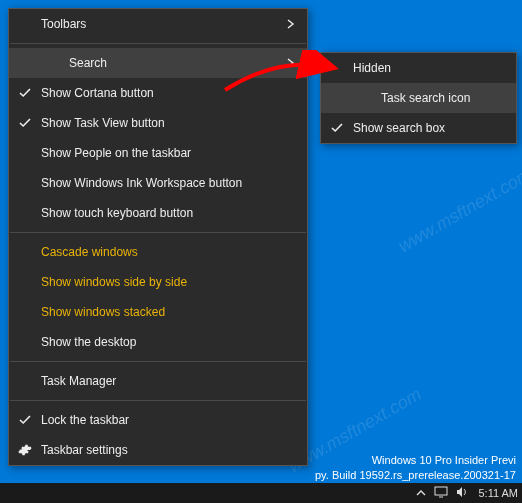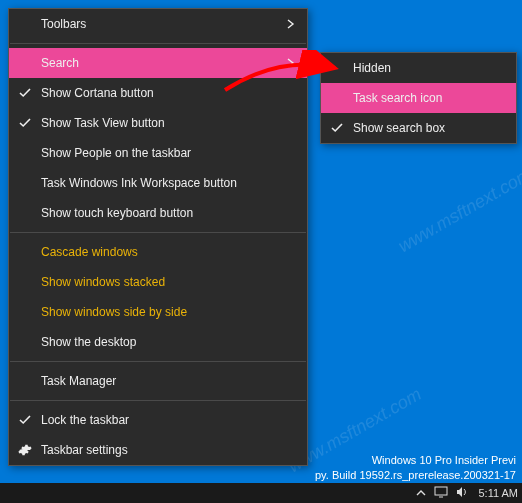--- a/index.html
+++ b/index.html
@@ -23,21 +23,21 @@
   .context-menu.sub-menu  { left: 320px; top: 52px; width: 197px; }
   .menu-item {
     display: flex;
     align-items: center;
     height: 30px;
     padding: 0 12px 0 0;
     color: #eee;
     cursor: default;
     position: relative;
   }
-  .menu-item.hovered { background: #ec4899; }
+  .menu-item.hovered { background: #404040; padding-left: 28px; }
   .menu-item.disabled { color: #eab308; }
   .menu-icon-slot {
     width: 32px;
     display: flex;
     align-items: center;
     justify-content: center;
     flex-shrink: 0;
   }
   .menu-label { flex: 1; white-space: nowrap; overflow: hidden; }
   .menu-arrow {
@@ -139,43 +139,43 @@
     <span class="menu-label">Show Task View button</span>
   </div>
 
   <div class="menu-item">
     <span class="menu-icon-slot"></span>
     <span class="menu-label">Show People on the taskbar</span>
   </div>
 
   <div class="menu-item">
     <span class="menu-icon-slot"></span>
-    <span class="menu-label">Task Windows Ink Workspace button</span>
+    <span class="menu-label">Show Windows Ink Workspace button</span>
   </div>
 
   <div class="menu-item">
     <span class="menu-icon-slot"></span>
     <span class="menu-label">Show touch keyboard button</span>
   </div>
 
   <div class="separator"></div>
 
   <div class="menu-item disabled">
     <span class="menu-icon-slot"></span>
     <span class="menu-label">Cascade windows</span>
   </div>
 
   <div class="menu-item disabled">
     <span class="menu-icon-slot"></span>
+    <span class="menu-label">Show windows side by side</span>
+  </div>
+
+  <div class="menu-item disabled">
+    <span class="menu-icon-slot"></span>
     <span class="menu-label">Show windows stacked</span>
-  </div>
-
-  <div class="menu-item disabled">
-    <span class="menu-icon-slot"></span>
-    <span class="menu-label">Show windows side by side</span>
   </div>
 
   <div class="menu-item">
     <span class="menu-icon-slot"></span>
     <span class="menu-label">Show the desktop</span>
   </div>
 
   <div class="separator"></div>
 
   <div class="menu-item">

